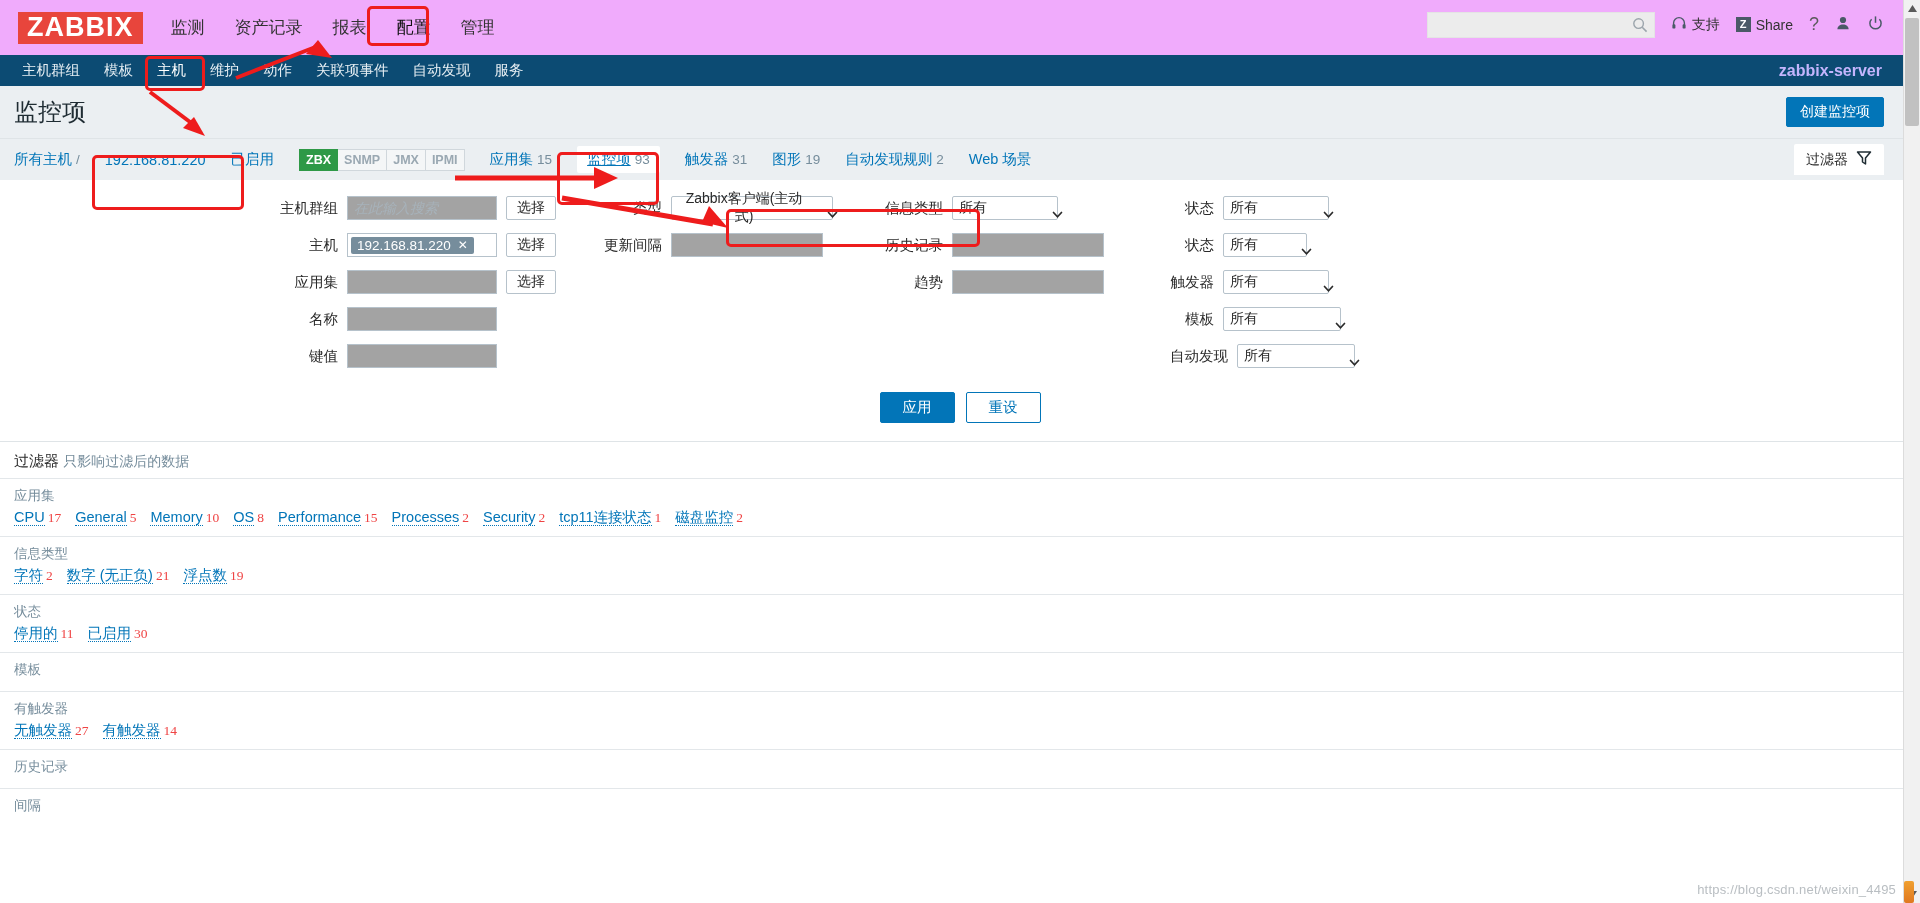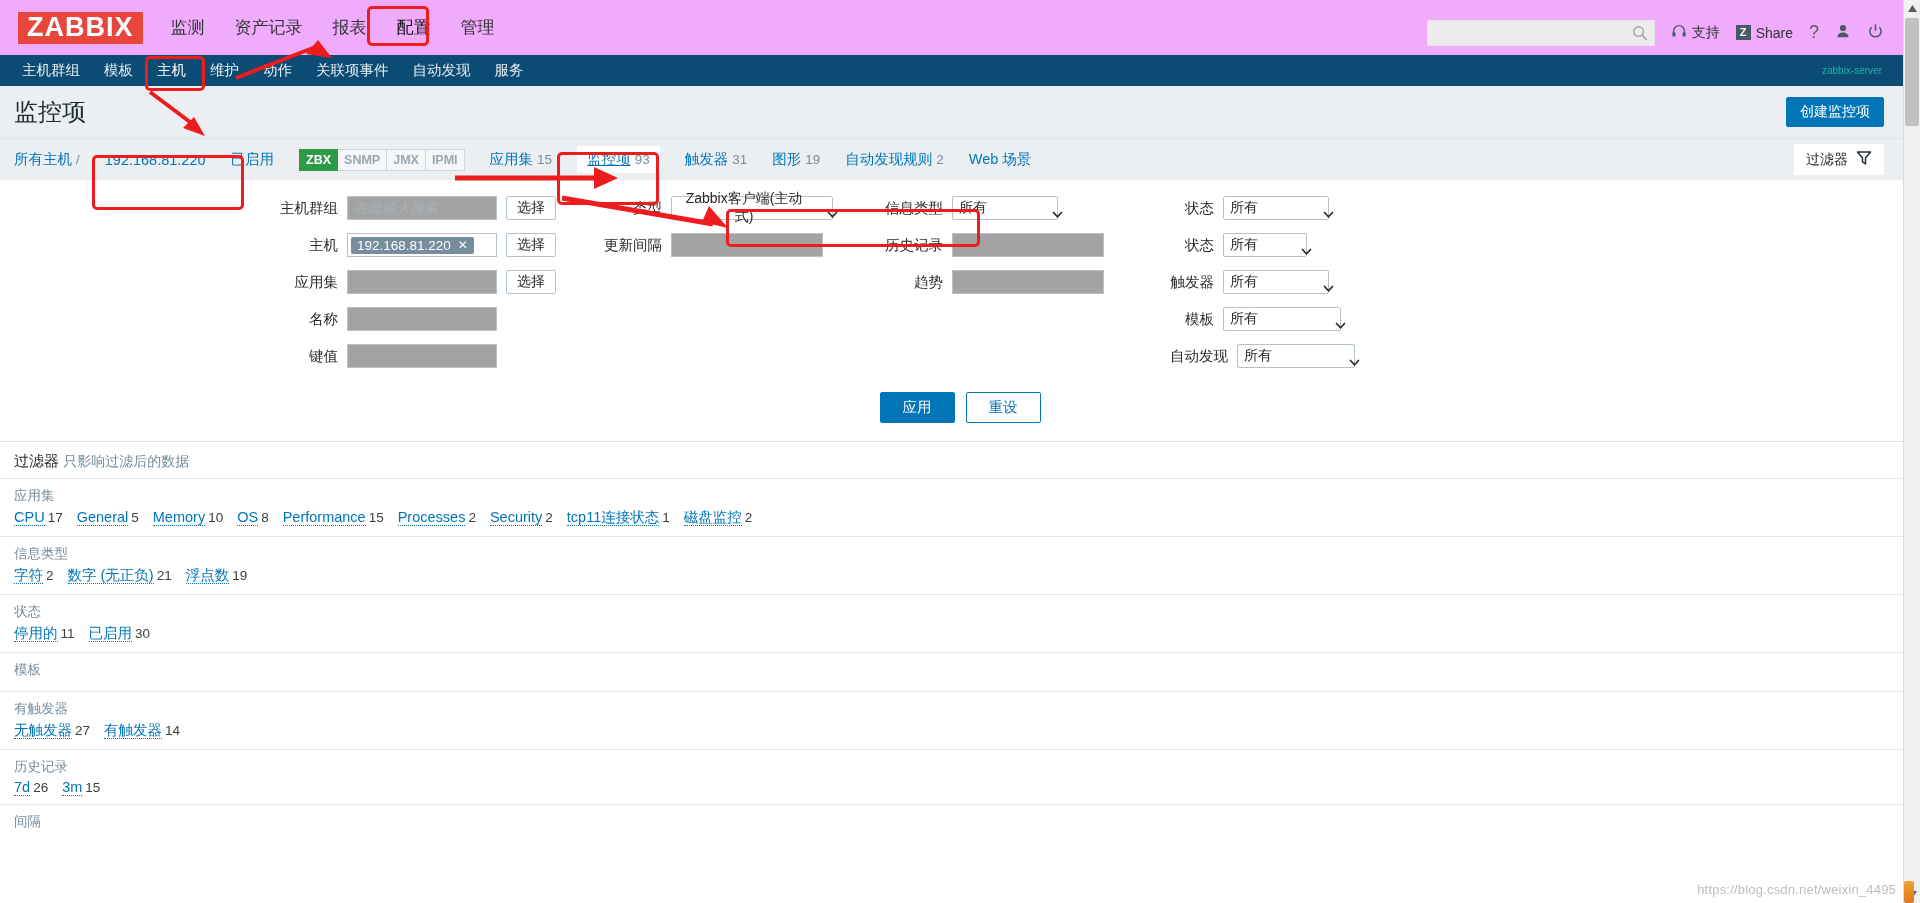--- a/index.html
+++ b/index.html
@@ -37,21 +37,21 @@
     margin-right: 26px;
   }
   .mainnav { display: flex; align-items: center; gap: 26px; }
   .mainnav a {
     color: #333; text-decoration: none; font-size: 17px;
     padding: 2px 2px;
   }
   .mainnav a.active { color: #111; }
 
   .topright {
-    position: absolute; right: 36px; top: 8px; height: 49px;
+    position: absolute; right: 36px; top: 0; height: 49px;
     display: flex; align-items: center; gap: 16px;
   }
   .searchbox {
     width: 228px; height: 26px; background: #ececec;
     border: 1px solid #e4e4e4; position: relative;
     display: flex; align-items: center;
   }
   .searchbox input {
     border: 0; background: transparent; outline: none;
     width: 190px; height: 24px; padding-left: 8px; font-size: 13px;
@@ -73,21 +73,21 @@
     padding-left: 10px;
     gap: 0px;
     position: relative;
   }
   .subnav a {
     color: #e6eef3; text-decoration: none; font-size: 14.5px;
     padding: 0 12px; line-height: 31px; display:block;
   }
   .subnav a.active { color: #fff; }
   .subnav .server-name {
-    position: absolute; right: 38px; color: #14b8a6; font-size: 10px;
+    position: absolute; right: 38px; color: #c4b5fd; font-size: 16px; font-weight: bold;
   }
 
   
   .titlerow {
     height: 52px; background: #ebeff2; display:flex; align-items:center;
     padding: 0 36px 0 14px; position: relative;
   }
   .page-title { font-size: 24px; color: #1f2c33; font-weight: normal; }
   .btn-create {
     position: absolute; right: 36px; top: 11px;
@@ -194,21 +194,21 @@
     border-top: 1px solid #e3e7ea;
     padding: 8px 14px 9px 14px;
   }
   .sf-title { color: #768d9c; font-size: 13.5px; margin-bottom: 3px; }
   .sf-items { display: flex; flex-wrap: wrap; gap: 4px 14px; align-items: baseline; }
   .sf-item { font-size: 14.5px; white-space: nowrap; }
   .sf-item .lnk {
     color: #0275b8; text-decoration: none;
     border-bottom: 1px dotted #0275b8; cursor: pointer;
   }
-  .sf-item .num { color: #404040; font-size: 13.5px; margin-left: 3px; }
+  .sf-item .num { color: #ef4444; font-size: 13.5px; margin-left: 3px; font-family: Liberation Serif, serif; }
 
   
   .scrollbar {
     position: absolute; right: 0; top: 0; width: 17px; height: 903px;
     background: #f1f1f1; border-left: 1px solid #dcdcdc;
   }
   .sb-arrow-up, .sb-arrow-down {
     position: absolute; left: 0; width: 16px; height: 17px; background: #f1f1f1;
     display: flex; align-items: center; justify-content: center;
   }
@@ -549,24 +549,20 @@
     <div class="sf-block">
       <div class="sf-title">有触发器</div>
       <div class="sf-items">
         <span class="sf-item"><span class="lnk">无触发器</span><span class="num">27</span></span>
         <span class="sf-item"><span class="lnk">有触发器</span><span class="num">14</span></span>
       </div>
     </div>
 
     <div class="sf-block">
       <div class="sf-title">历史记录</div>
-      <div class="sf-items">
-        <span class="sf-item"><span class="lnk">7d</span><span class="num">26</span></span>
-        <span class="sf-item"><span class="lnk">3m</span><span class="num">15</span></span>
-      </div>
     </div>
 
     <div class="sf-block">
       <div class="sf-title">间隔</div>
       <div class="sf-items"></div>
     </div>
   </div>
 
   <svg class="anno-svg">
 

